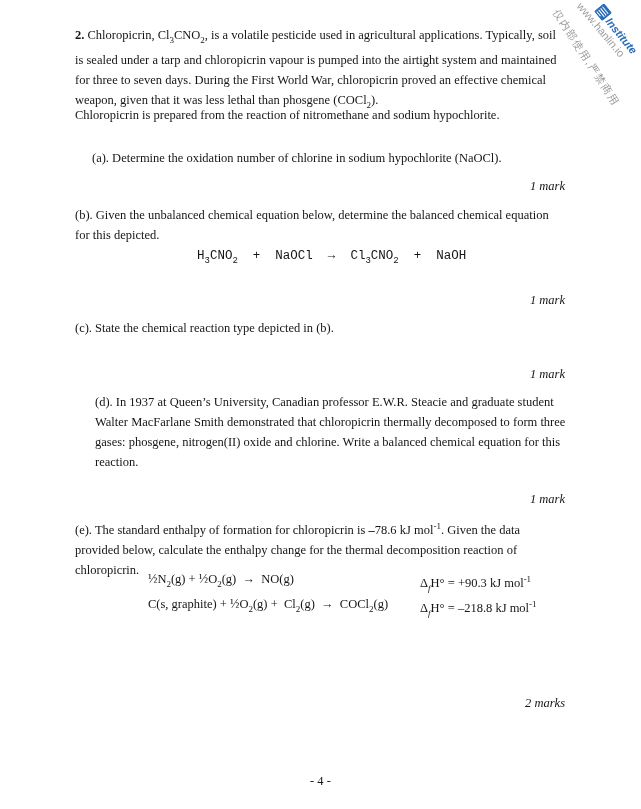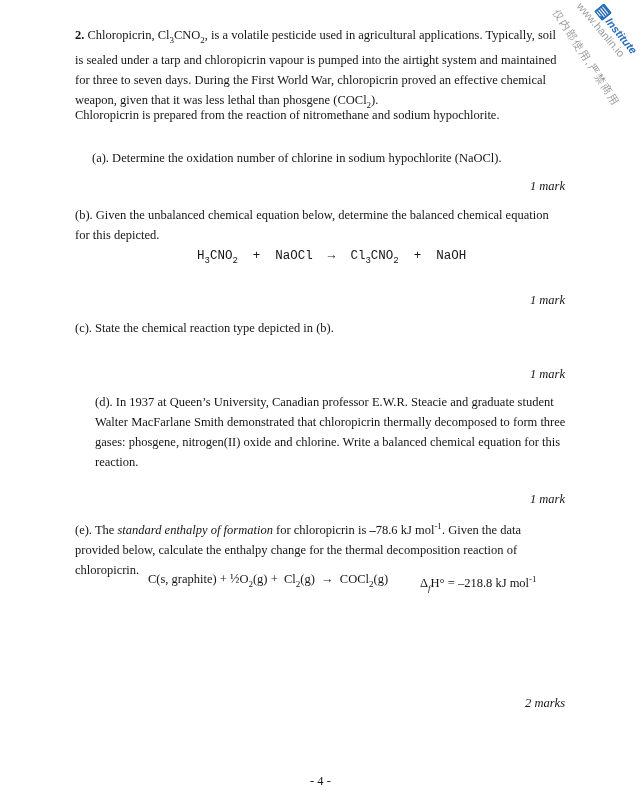--- a/index.html
+++ b/index.html
@@ -15,21 +15,21 @@
   .para{position:absolute;left:75px;}
   .line{white-space:pre;line-height:20px;}
   .mark{position:absolute;right:76px;font-style:italic;white-space:pre;text-align:center;}
   .eq{position:absolute;left:197px;white-space:pre;font-family:Liberation Mono, monospace;}
   .thermo{position:absolute;left:148px;}
   .t-row{display:flex;line-height:16.5px;}
   .t-left{width:272px;white-space:pre;}
   .t-right{white-space:pre;}
   .page-number{position:absolute;left:0;right:0;top:774px;text-align:center;white-space:pre;}
   .seg-b{font-weight:bold;}
-  .seg-i{font-style:italic;margin-top:8px;}
+  .seg-i{margin-top:8px;}
   .seg-sub{vertical-align:sub;font-size:0.72em;}
   .seg-sup{vertical-align:super;font-size:0.72em;}
   .seg-subi{vertical-align:sub;font-size:0.72em;font-style:italic;}
   
   .wm-logo{
     position:absolute;left:604px;top:3px;
     transform:rotate(51deg);transform-origin:0 0;
     display:flex;align-items:center;gap:2px;white-space:nowrap;
   }
   .wm-logo-icon{width:13px;height:13px;display:inline-block;flex:0 0 auto;}
@@ -104,20 +104,24 @@
   <div class="mark" style="top:492px;">1 mark</div>
 
   <div class="para" style="top:516px;">
     <div class="line"><span>(e). The </span><span class="seg-i">standard enthalpy of formation</span><span> for chloropicrin is </span><span class="seg-b">–</span><span>78.6 kJ mol</span><span class="seg-sup">-1</span><span>. Given the data</span></div>
     <div class="line">provided below, calculate the enthalpy change for the thermal decomposition reaction of</div>
     <div class="line">chloropicrin.</div>
   </div>
 
   <div class="thermo" style="top:571px;">
     <div class="t-row">
+      <div class="t-left"><span>½N</span><span class="seg-sub">2</span><span>(g) + ½O</span><span class="seg-sub">2</span><span>(g)  </span><span class="seg-b">→</span><span>  NO(g)</span></div>
+      <div class="t-right"><span>Δ</span><span class="seg-subi">f</span><span>H° = +90.3 kJ mol</span><span class="seg-sup">-1</span></div>
+    </div>
+    <div class="t-row">
       <div class="t-left"><span>C(s, graphite) + ½O</span><span class="seg-sub">2</span><span>(g) +  Cl</span><span class="seg-sub">2</span><span>(g)  </span><span class="seg-b">→</span><span>  COCl</span><span class="seg-sub">2</span><span>(g)</span></div>
       <div class="t-right"><span>Δ</span><span class="seg-subi">f</span><span>H° = –218.8 kJ mol</span><span class="seg-sup">-1</span></div>
     </div>
   </div>
 
   <div class="mark" style="top:696px;font-family:Liberation Serif, serif;">2 marks</div>
 
   <div class="page-number">- 4 -</div>
 
 </div>

